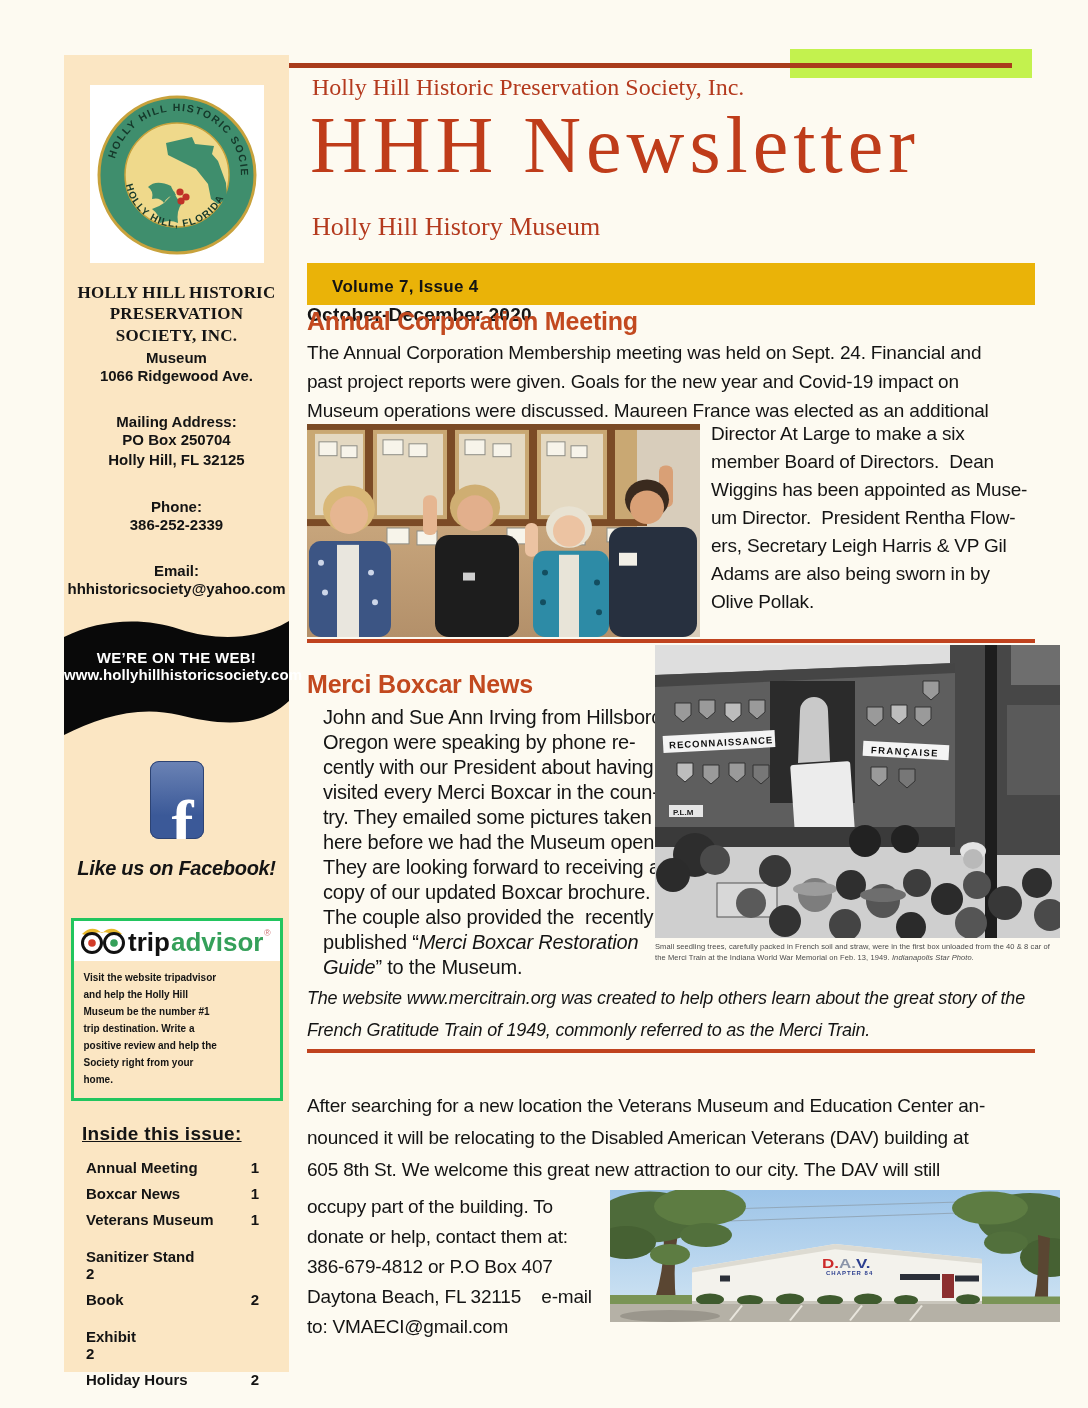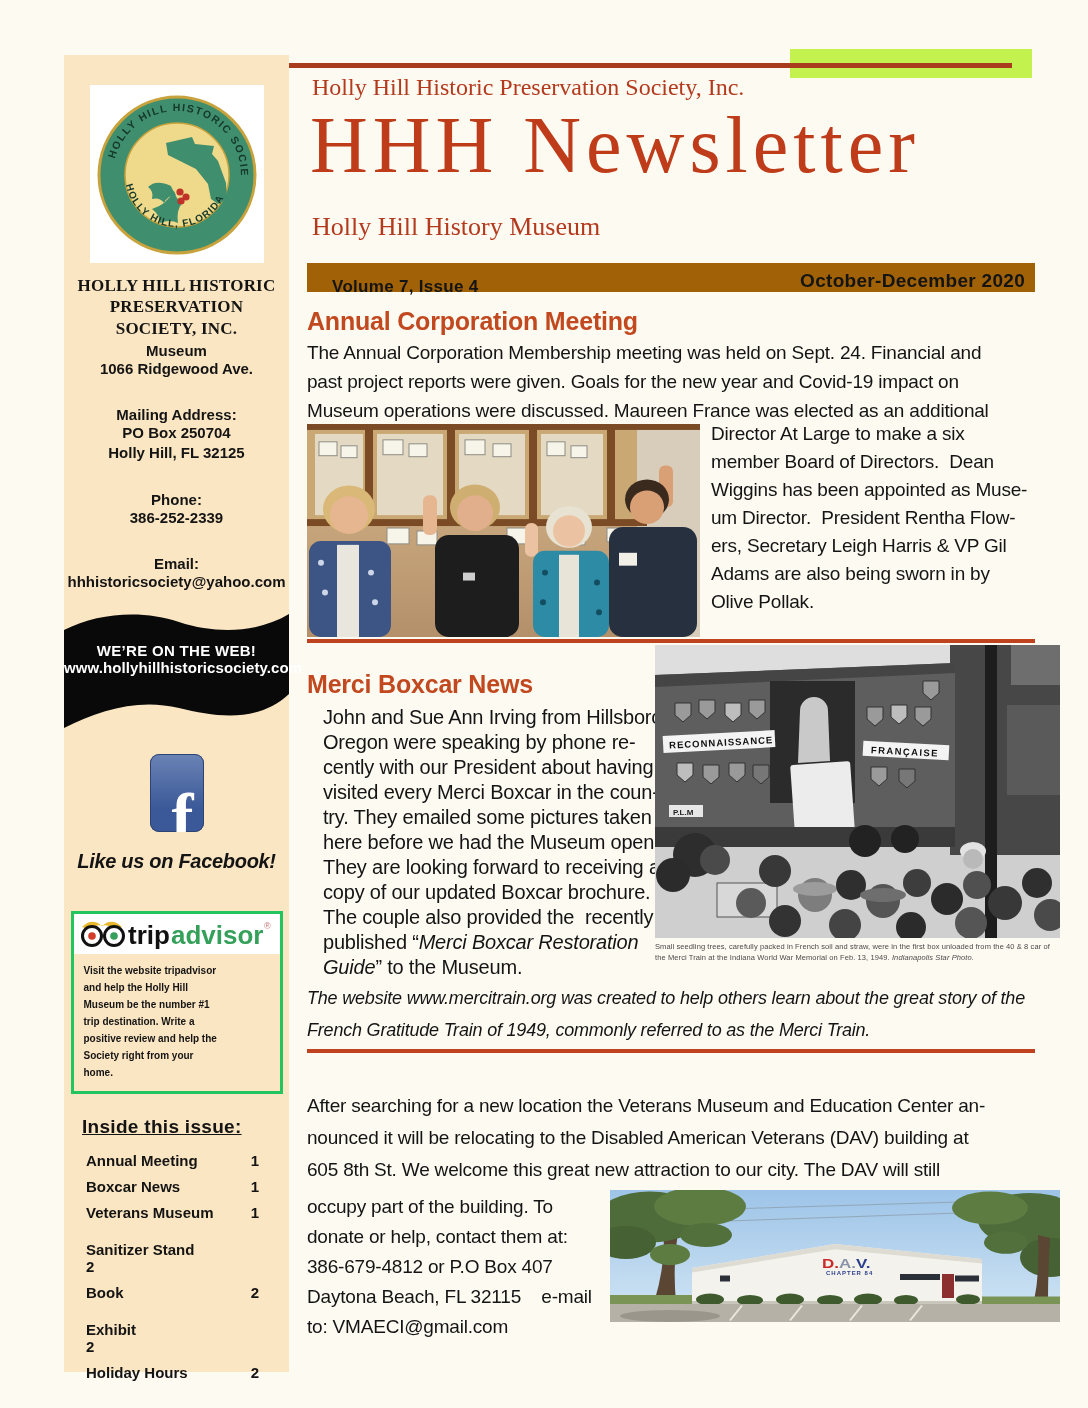--- a/index.html
+++ b/index.html
@@ -7,21 +7,21 @@
     position:relative;width:1088px;height:1408px;margin:0 auto;
     background:#fdfaf1;overflow:hidden;
     font-family:"Liberation Sans",sans-serif;color:#141414;
   }
   
   .top-green{position:absolute;left:790px;top:49px;width:242px;height:29px;background:#c3f24e;}
   .top-line{position:absolute;left:285px;top:63px;width:727px;height:5px;background:#a93c1c;}
   
   .sidebar{position:absolute;left:64px;top:55px;width:225px;height:1317px;background:#fbe6c3;text-align:center;}
   .logo-box{width:174px;height:178px;background:#ffffff;margin:30px auto 0;display:flex;align-items:center;justify-content:center;}
-  .org-name{font-family:"Liberation Serif",serif;font-weight:bold;font-size:17px;line-height:1.25;margin-top:12px;white-space:pre-line;letter-spacing:.2px;}
+  .org-name{font-family:"Liberation Serif",serif;font-weight:bold;font-size:17px;line-height:1.25;margin-top:19px;white-space:pre-line;letter-spacing:.2px;}
   .sb-bold{font-weight:bold;font-size:15px;margin-top:3px;}
   .sb-text{font-weight:bold;font-size:15px;line-height:1.35;white-space:pre-line;}
   .sb-block{margin-top:27px;}
   
   .wave{position:relative;width:225px;height:132px;margin-top:16px;}
   .wave svg{display:block;}
   .wave-text{position:absolute;left:0;top:34px;width:100%;color:#ffffff;font-weight:bold;}
   .wave-line1{font-size:15px;letter-spacing:.3px;}
   .wave-line2{font-size:15px;letter-spacing:.1px;}
   
@@ -38,21 +38,21 @@
   .inside{margin-top:22px;padding:0 16px;text-align:left;}
   .inside-title{font-size:19px;font-weight:bold;text-decoration:underline;letter-spacing:.3px;margin-left:2px;}
   .inside-list{margin-top:14px;}
   .inside-row{display:flex;justify-content:space-between;font-size:15px;font-weight:bold;padding:0 14px 0 6px;margin-top:9px;}
   .gap{margin-top:20px;flex-direction:column;}
   
   .content{position:absolute;left:307px;top:0;width:781px;height:1408px;}
   .society{position:absolute;left:5px;top:74px;font-family:"Liberation Serif",serif;font-size:24px;color:#b43a1e;}
   .title{position:absolute;left:3px;top:100px;font-family:"Liberation Serif",serif;font-size:80px;letter-spacing:5px;color:#bf3c1a;}
   .subtitle{position:absolute;left:5px;top:212px;font-family:"Liberation Serif",serif;font-size:26px;color:#b43a1e;}
-  .issuebar{position:absolute;left:0;top:263px;width:728px;height:29px;background:#a16207;display:flex;justify-content:space-between;}
+  .issuebar{position:absolute;left:0;top:263px;width:728px;height:42px;background:#eab308;display:flex;justify-content:space-between;flex-direction:column;}
   .vol{font-size:17px;font-weight:bold;margin:14px 0 0 25px;letter-spacing:.3px;}
   .date{font-size:19px;font-weight:bold;margin:7px 10px 0 0;letter-spacing:.3px;}
   .art-h{position:absolute;font-size:25px;font-weight:bold;color:#c2491f;letter-spacing:-.2px;}
   .h1{left:0;top:307px;}
   .h2{left:0;top:670px;}
   .h3{left:0;top:1058px;}
   .body-txt{white-space:pre-line;font-size:19px;line-height:29px;letter-spacing:-.2px;}
   .p-intro{position:absolute;left:0;top:338px;width:740px;}
   .p-wrap{position:absolute;left:404px;top:420px;width:332px;line-height:28px;}
   .p-boxcar{position:absolute;left:16px;top:705px;width:346px;font-size:20px;line-height:25px;}

